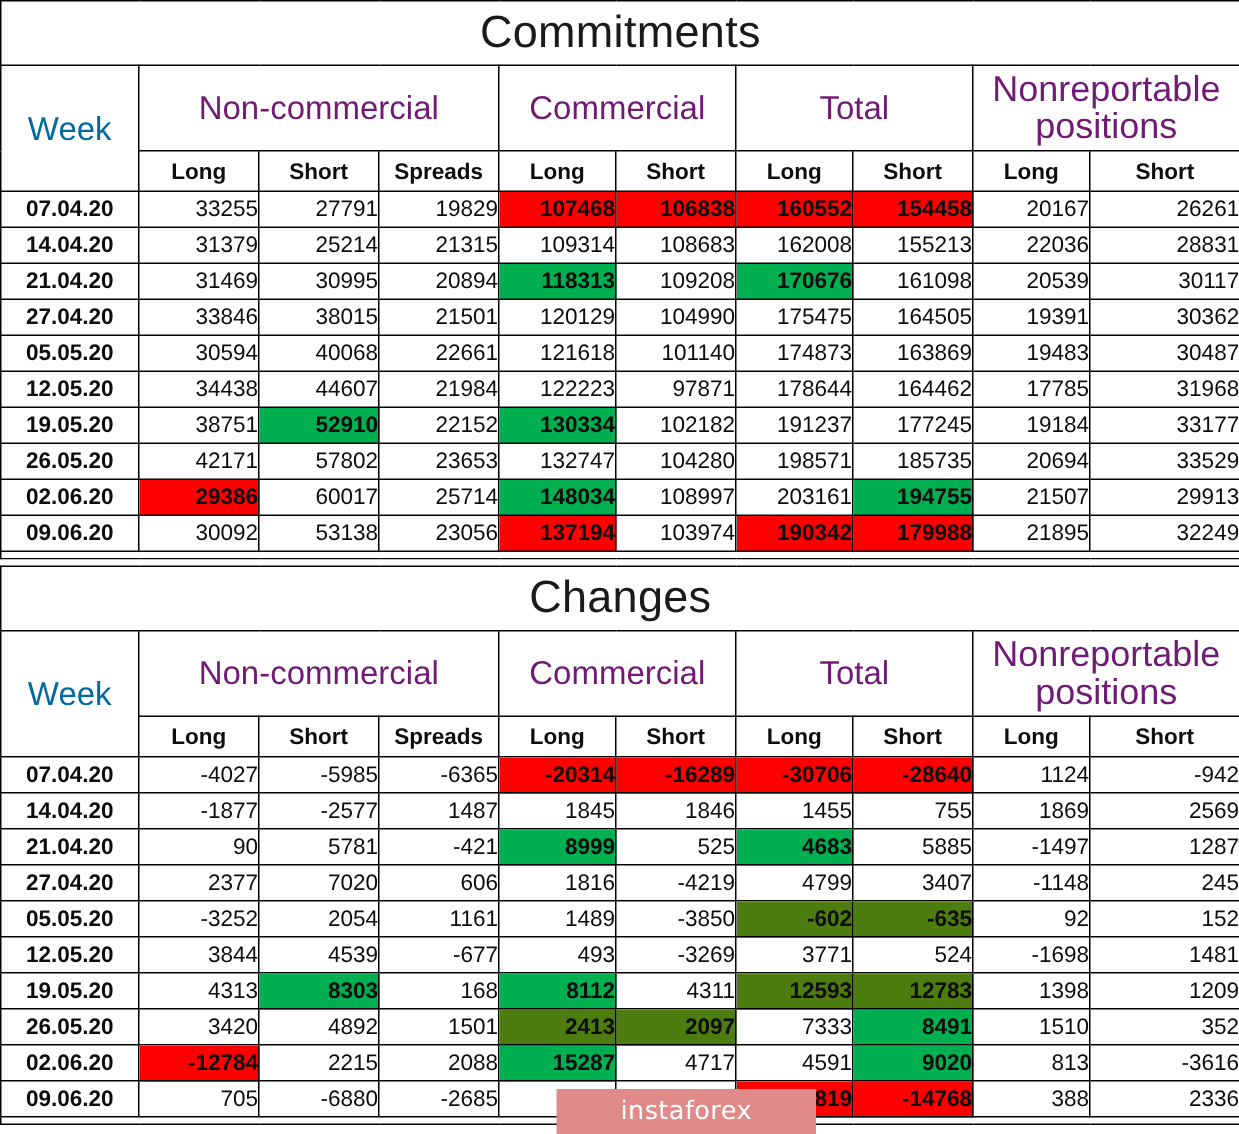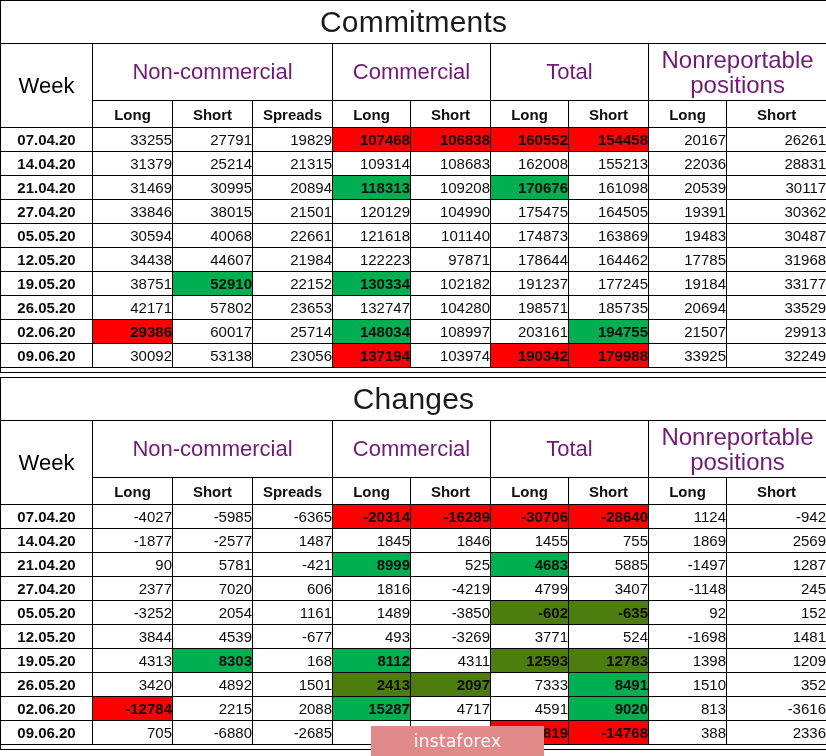--- a/index.html
+++ b/index.html
@@ -53,21 +53,21 @@
     font-weight: 400;
     color: #701a75;
     line-height: 1.05;
   }
   .week-cell {
     height: 84px;
     text-align: center;
     vertical-align: middle;
     font-size: 22px;
     font-weight: 400;
-    color: #000000;
+    color: #0369a1;
   }
   .nonrep-cell {
     font-size: 24px;
     line-height: 1.05;
   }
   
   .sub-cell {
     height: 27px;
     text-align: center;
     vertical-align: middle;
@@ -282,21 +282,21 @@
           </tr>
           <tr class="data-row">
             <td class="wk">09.06.20</td>
             <td class="num">30092</td>
             <td class="num">53138</td>
             <td class="num">23056</td>
             <td class="num hl hl-red">137194</td>
             <td class="num">103974</td>
             <td class="num hl hl-red">190342</td>
             <td class="num hl hl-red">179988</td>
-            <td class="num">33925</td>
+            <td class="num">21895</td>
             <td class="num">32249</td>
           </tr>
           <tr class="spacer-row">
             <td colspan="10"></td>
           </tr>
         </tbody>
       </table>
       <div class="gap"></div>
       <table class="cot">
         <colgroup>

